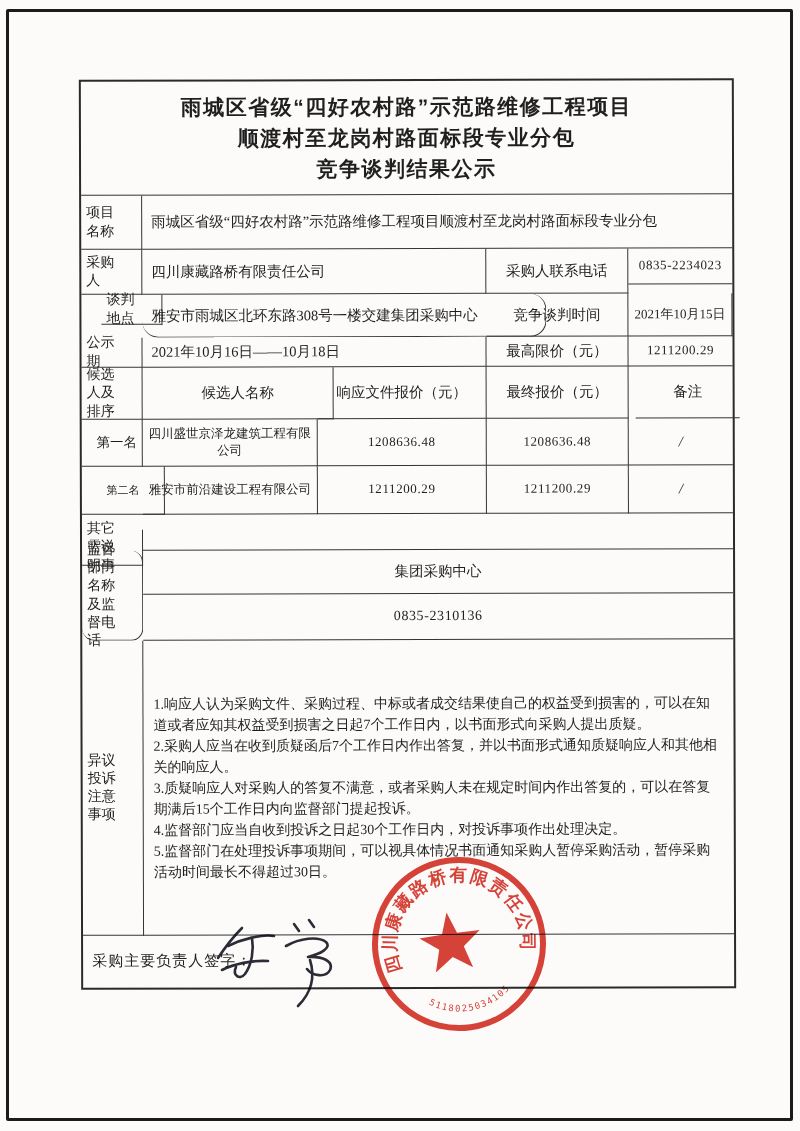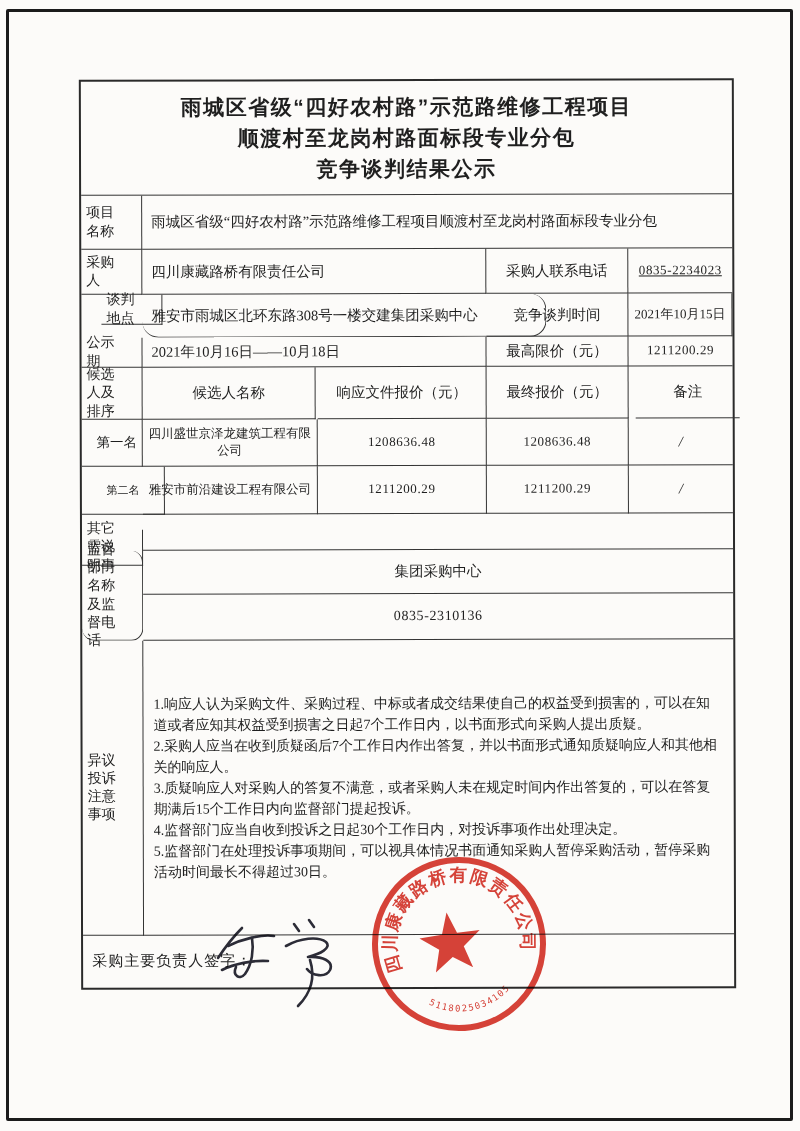--- a/index.html
+++ b/index.html
@@ -59,34 +59,34 @@
     <div>顺渡村至龙岗村路面标段专业分包</div>
     <div>竞争谈判结果公示</div>
   </div>
 
   <div class="cell lbl" style="left:0;top:114px;width:61px;height:54px;">项目名称</div>
   <div class="cell val noR" style="left:61px;top:114px;width:590px;height:54px;">雨城区省级“四好农村路”示范路维修工程项目顺渡村至龙岗村路面标段专业分包</div>
 
   <div class="cell lbl" style="left:0;top:168px;width:61px;height:45px;">采购人</div>
   <div class="cell val" style="left:61px;top:168px;width:344px;height:45px;">四川康藏路桥有限责任公司</div>
   <div class="cell ctr" style="left:405px;top:168px;width:142px;height:45px;">采购人联系电话</div>
-  <div class="cell ctr num noR" style="left:547px;top:168px;width:104px;height:45px;text-decoration:underline;">0835-2234023</div>
+  <div class="cell ctr num noR" style="left:547px;top:168px;width:104px;height:36px;">0835-2234023</div>
 
   <div class="cell lbl" style="left:11px;top:213px;width:61px;height:30px;margin-left:9px;">谈判地点</div>
   <div class="cell val" style="left:61px;top:213px;width:404px;height:43px;border-radius:16px;">雅安市雨城区北环东路308号一楼交建集团采购中心</div>
   <div class="cell ctr" style="left:405px;top:213px;width:142px;height:43px;">竞争谈判时间</div>
   <div class="cell ctr" style="left:547px;top:213px;width:104px;height:43px;font-size:13px;">2021年10月15日</div>
 
   <div class="cell lbl" style="left:0;top:256px;width:61px;height:30px;">公示期</div>
   <div class="cell val" style="left:61px;top:256px;width:344px;height:30px;">2021年10月16日——10月18日</div>
   <div class="cell ctr" style="left:405px;top:256px;width:142px;height:30px;">最高限价（元）</div>
   <div class="cell ctr num noR" style="left:547px;top:256px;width:104px;height:30px;">1211200.29</div>
 
   <div class="cell lbl" style="left:0;top:286px;width:61px;height:52px;">候选人及排序</div>
-  <div class="cell ctr" style="left:61px;top:286px;width:173px;height:52px;">候选人名称</div>
+  <div class="cell ctr" style="left:61px;top:286px;width:191px;height:52px;">候选人名称</div>
   <div class="cell ctr" style="left:236px;top:286px;width:169px;height:52px;">响应文件报价（元）</div>
   <div class="cell ctr" style="left:405px;top:286px;width:142px;height:52px;">最终报价（元）</div>
   <div class="cell ctr noR" style="left:547px;top:286px;width:104px;height:52px;margin-left:7px;">备注</div>
 
   <div class="cell ctr" style="left:0;top:338px;width:61px;height:47px;font-size:13.5px;padding-left:12px;">第一名</div>
   <div class="cell ctr cand-name" style="left:61px;top:338px;width:175px;height:47px;">四川盛世京泽龙建筑工程有限公司</div>
   <div class="cell ctr num" style="left:236px;top:338px;width:169px;height:47px;">1208636.48</div>
   <div class="cell ctr num" style="left:405px;top:338px;width:142px;height:47px;">1208636.48</div>
   <div class="cell ctr noR" style="left:547px;top:338px;width:104px;height:47px;font-style:italic;">/</div>
 

